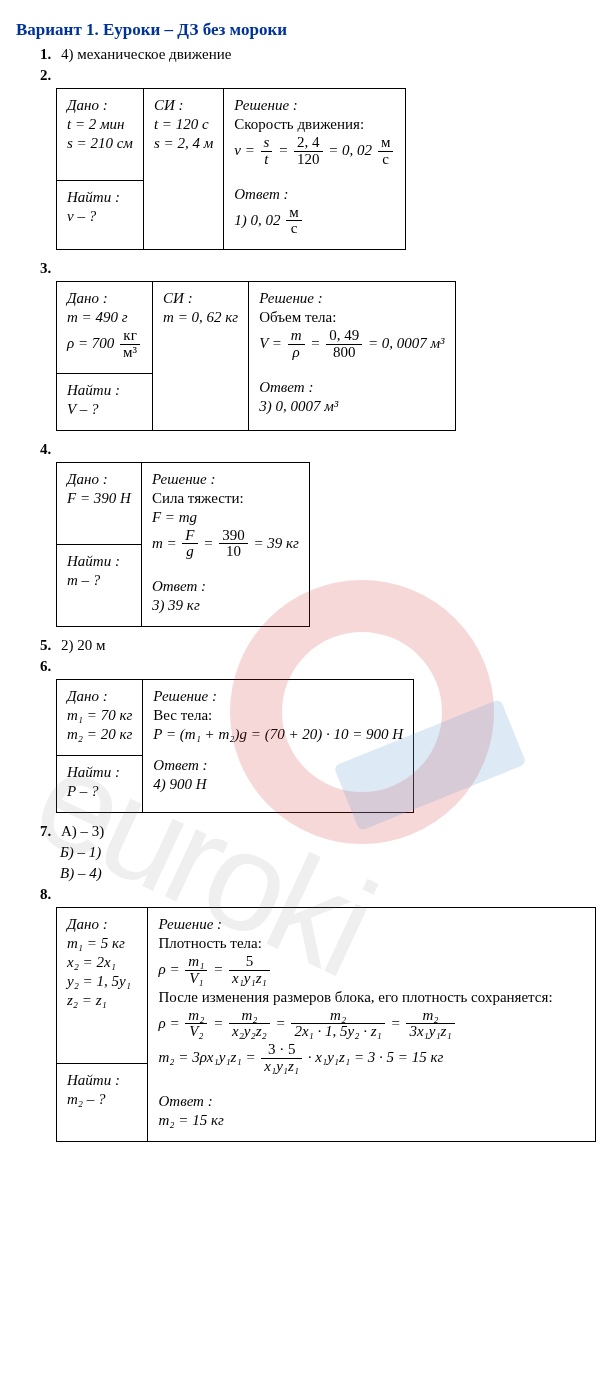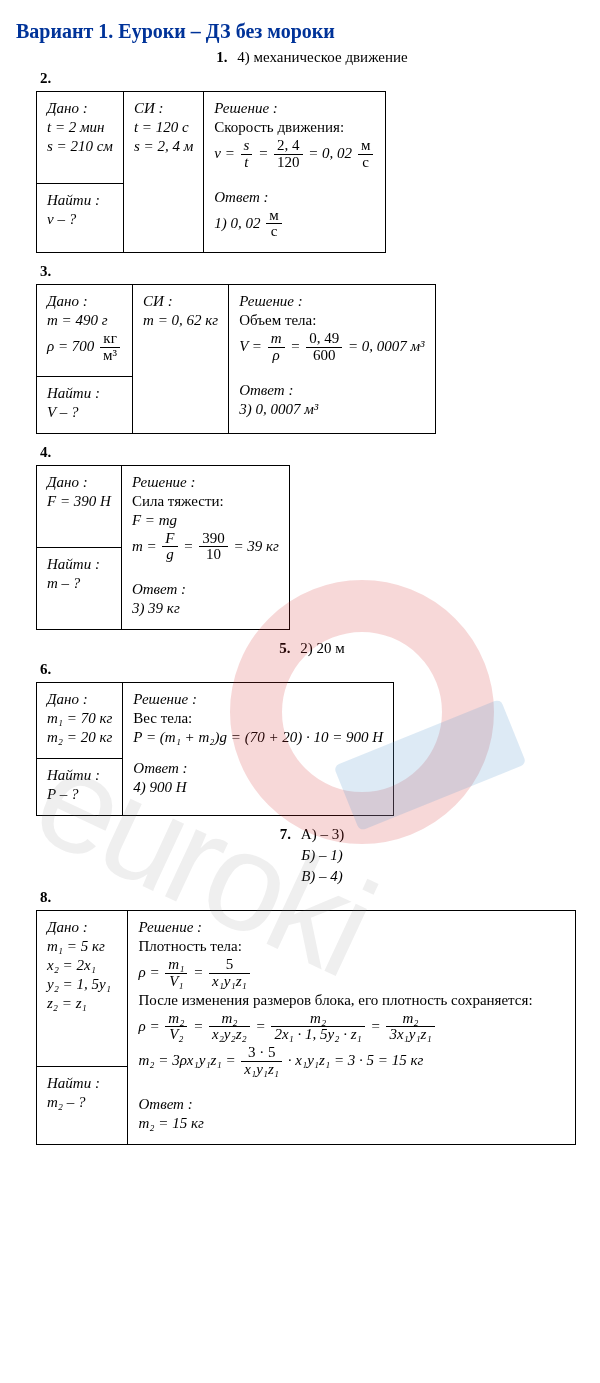--- a/index.html
+++ b/index.html
@@ -9,30 +9,30 @@
     background: #fff;
     margin: 0;
     padding: 20px 16px 30px 16px;
     width: 600px;
     box-sizing: border-box;
     position: relative;
   }
   .title {
     color: #003399;
     font-weight: bold;
-    font-size: 20px;
+    font-size: 17px;
     margin-bottom: 6px;
   }
-  .qline { margin: 4px 0 4px 24px; text-align: center; }
+  .qline { margin: 4px 0 4px 24px; }
   .qnum { font-weight: bold; margin-right: 6px;}
   .qlead { margin: 4px 0 4px 24px; font-weight: bold;}
   .sub { margin-left: 44px; font-style: italic; }
   table.box {
     border-collapse: collapse;
-    margin: 4px 0 10px 20px;
+    margin: 4px 0 10px 40px;
   }
   table.box td {
     border: 1px solid #000;
     vertical-align: top;
     padding: 6px 10px 10px 10px;
     font-style: italic;
   }
   table.box td .upright { font-style: normal;}
   .frac {
     display: inline-block;
@@ -148,21 +148,21 @@
     <div class="row">СИ :</div>
     <div class="row">m = 0, 62 кг</div>
   </td>
   <td rowspan="2">
     <div class="row">Решение :</div>
     <div class="row upright">Объем тела:</div>
     <div class="row">
       <span>V =</span>
       <span class="frac"><span class="num it">m</span><span class="den it">ρ</span></span>
       =
-      <span class="frac"><span class="num">0, 49</span><span class="den">600</span></span>
+      <span class="frac"><span class="num">0, 49</span><span class="den">800</span></span>
       <span>= 0, 0007 м³</span>
     </div>
     <div style="height:14px"></div>
     <div class="row">Ответ :</div>
     <div class="row">3) 0, 0007 м³</div>
   </td>
 </tr>
 <tr>
   <td style="border-top:1px solid #000;">
     <div class="row">Найти :</div>

